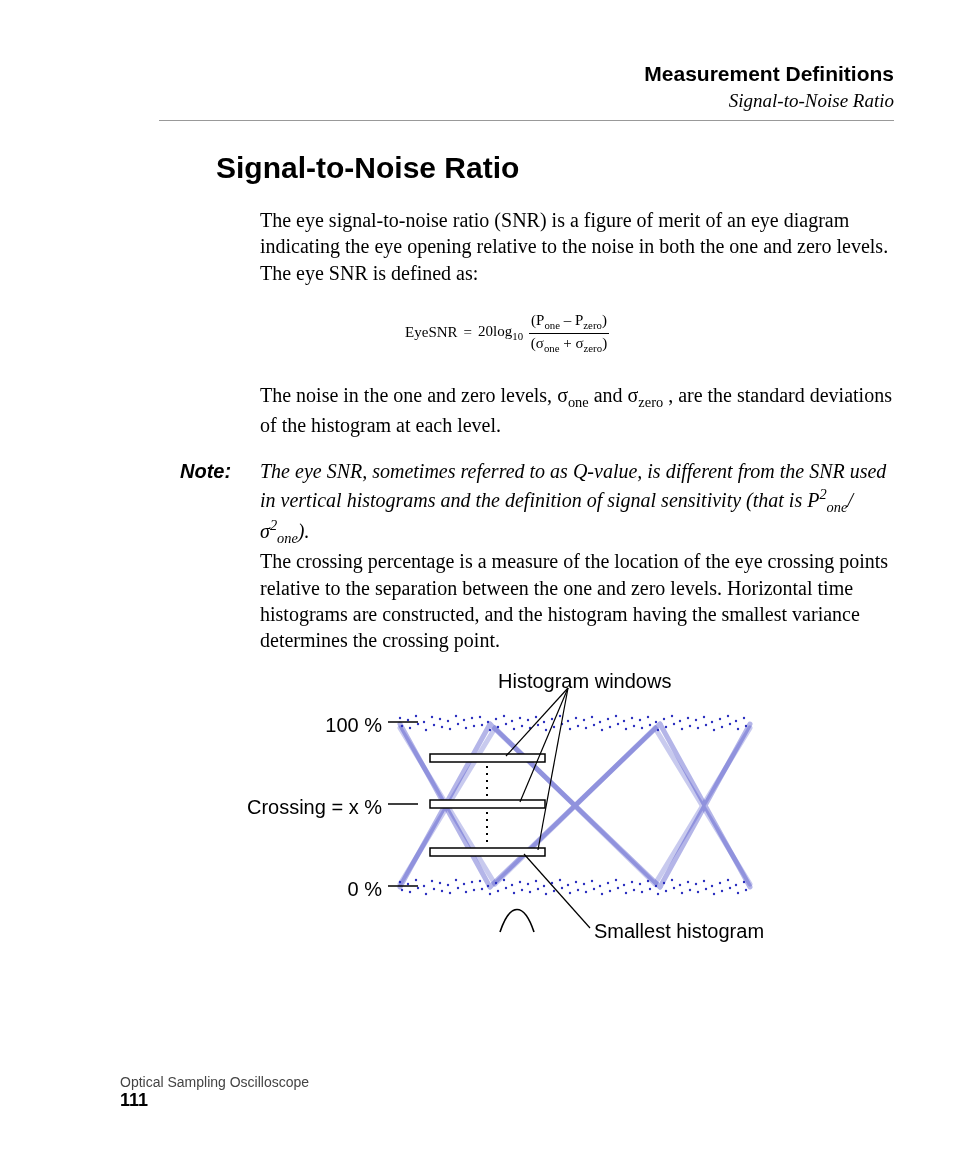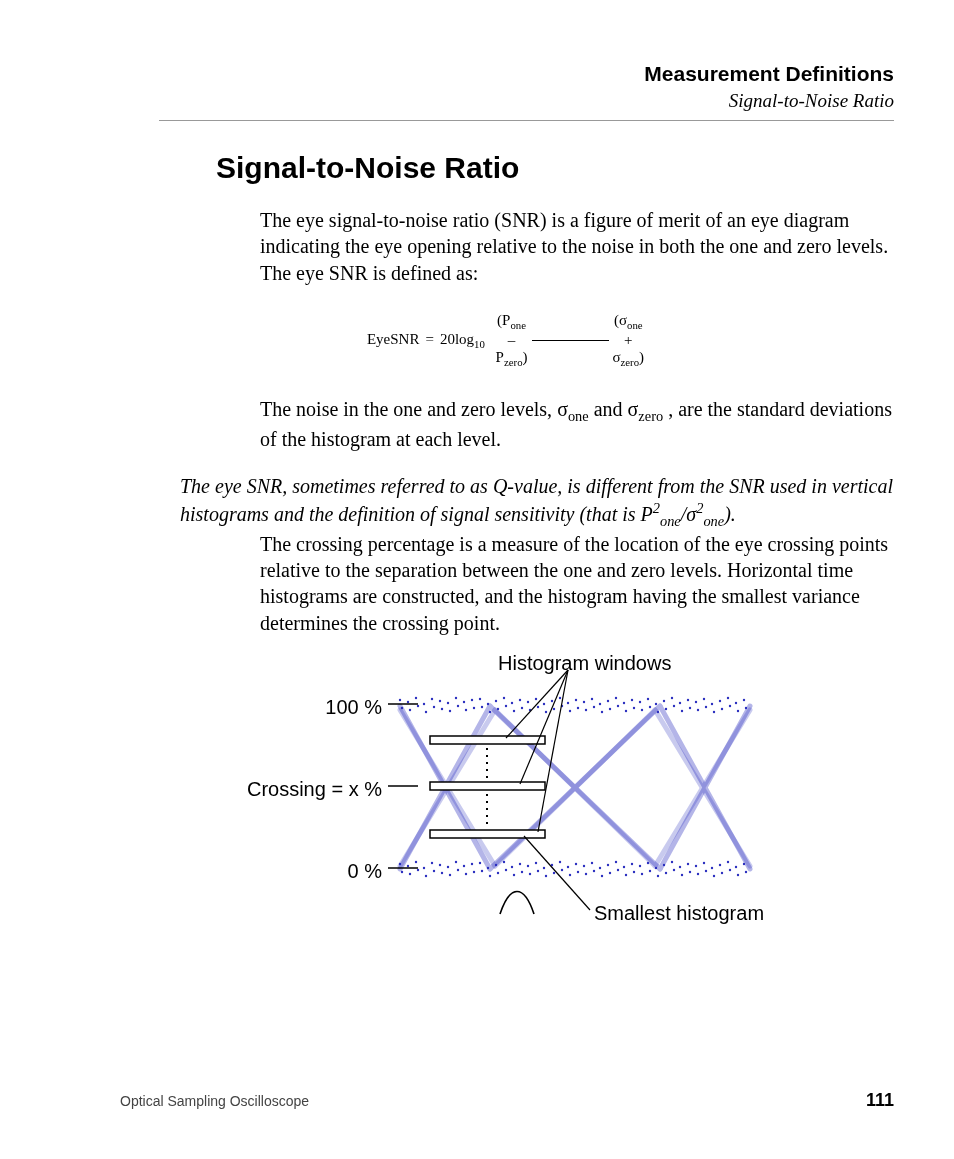--- a/index.html
+++ b/index.html
@@ -58,21 +58,21 @@
     margin: 26px 0 28px 0;
     font-size: 15px;
   }
   .eq {
     display: inline-flex;
     align-items: center;
     gap: 6px;
   }
   .frac {
     display: inline-flex;
-    flex-direction: row;
+    flex-direction: column;
     align-items: center;
     line-height: 1.15;
   }
   .frac .num { padding: 0 2px; }
   .frac .bar { width: 100%; border-top: 1px solid #000; margin: 1px 0; }
   .subsc { font-size: 0.72em; vertical-align: sub; }
   .supsc { font-size: 0.72em; vertical-align: super; }
   .note-row {
     display: flex;
     margin: 20px 0 0 60px;
@@ -102,20 +102,21 @@
     white-space: nowrap;
   }
   .footer {
     position: absolute;
     bottom: 48px;
     left: 120px;
     right: 60px;
     display: flex;
     justify-content: space-between;
     align-items: baseline;
+    flex-direction: column;
   }
   .footer .left {
     font-family: "Segoe UI", Arial, sans-serif;
     font-size: 14px;
     color: #444;
   }
   .footer .right {
     font-family: Liberation Sans, sans-serif;
     font-weight: 800;
     font-size: 18px;
@@ -157,20 +158,21 @@
 
   <div class="body">
     <span>The noise in the one and zero levels, </span>
     <span>σ</span><span class="subsc">one</span>
     <span> and </span>
     <span>σ</span><span class="subsc">zero</span>
     <span>, are the standard deviations of the histogram at each level.</span>
   </div>
 
   <div class="note-row">
+    <div class="note-label">Note:</div>
     <div class="note-text">
       <span>The eye SNR, sometimes referred to as Q-value, is different from the SNR used in vertical histograms and the definition of signal sensitivity (that is </span>
       <span>P</span><span class="supsc">2</span><span class="subsc">one</span><span>/σ</span><span class="supsc">2</span><span class="subsc">one</span><span>).</span>
     </div>
   </div>
 
 
   <div class="body">The crossing percentage is a measure of the location of the eye crossing points relative to the separation between the one and zero levels. Horizontal time histograms are constructed, and the histogram having the smallest variance determines the crossing point.</div>
 
   <div class="figure">

